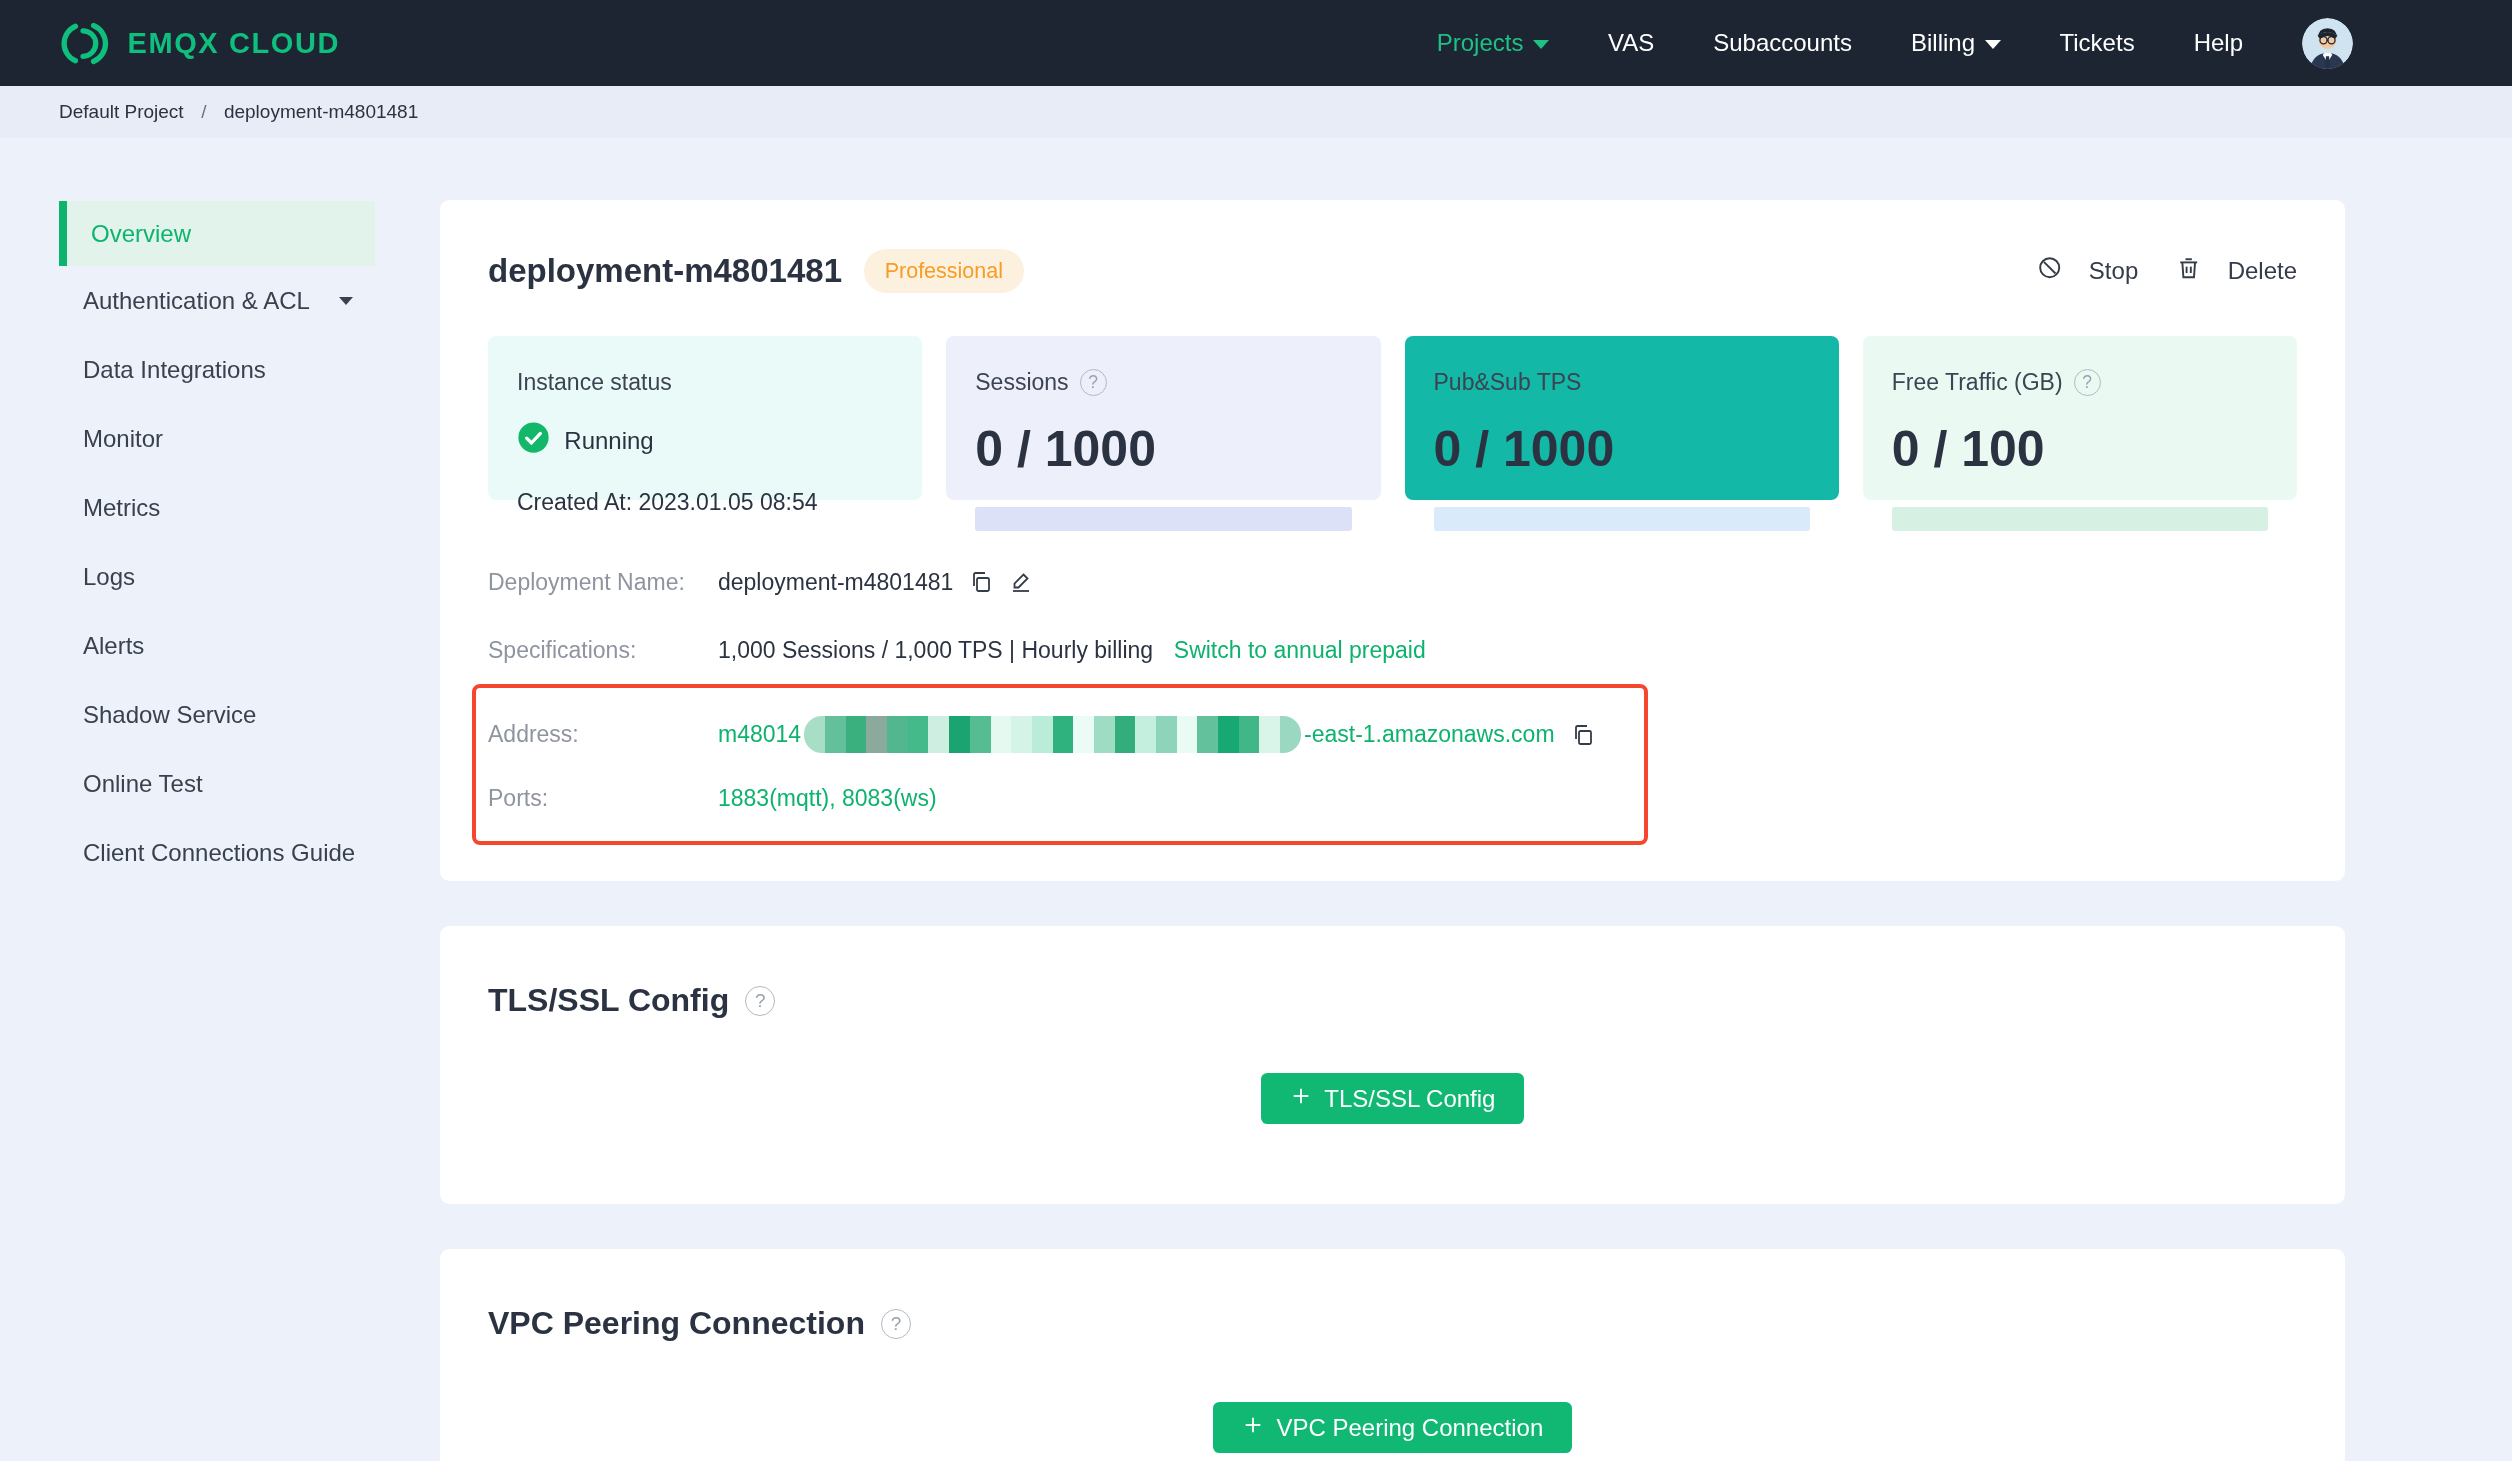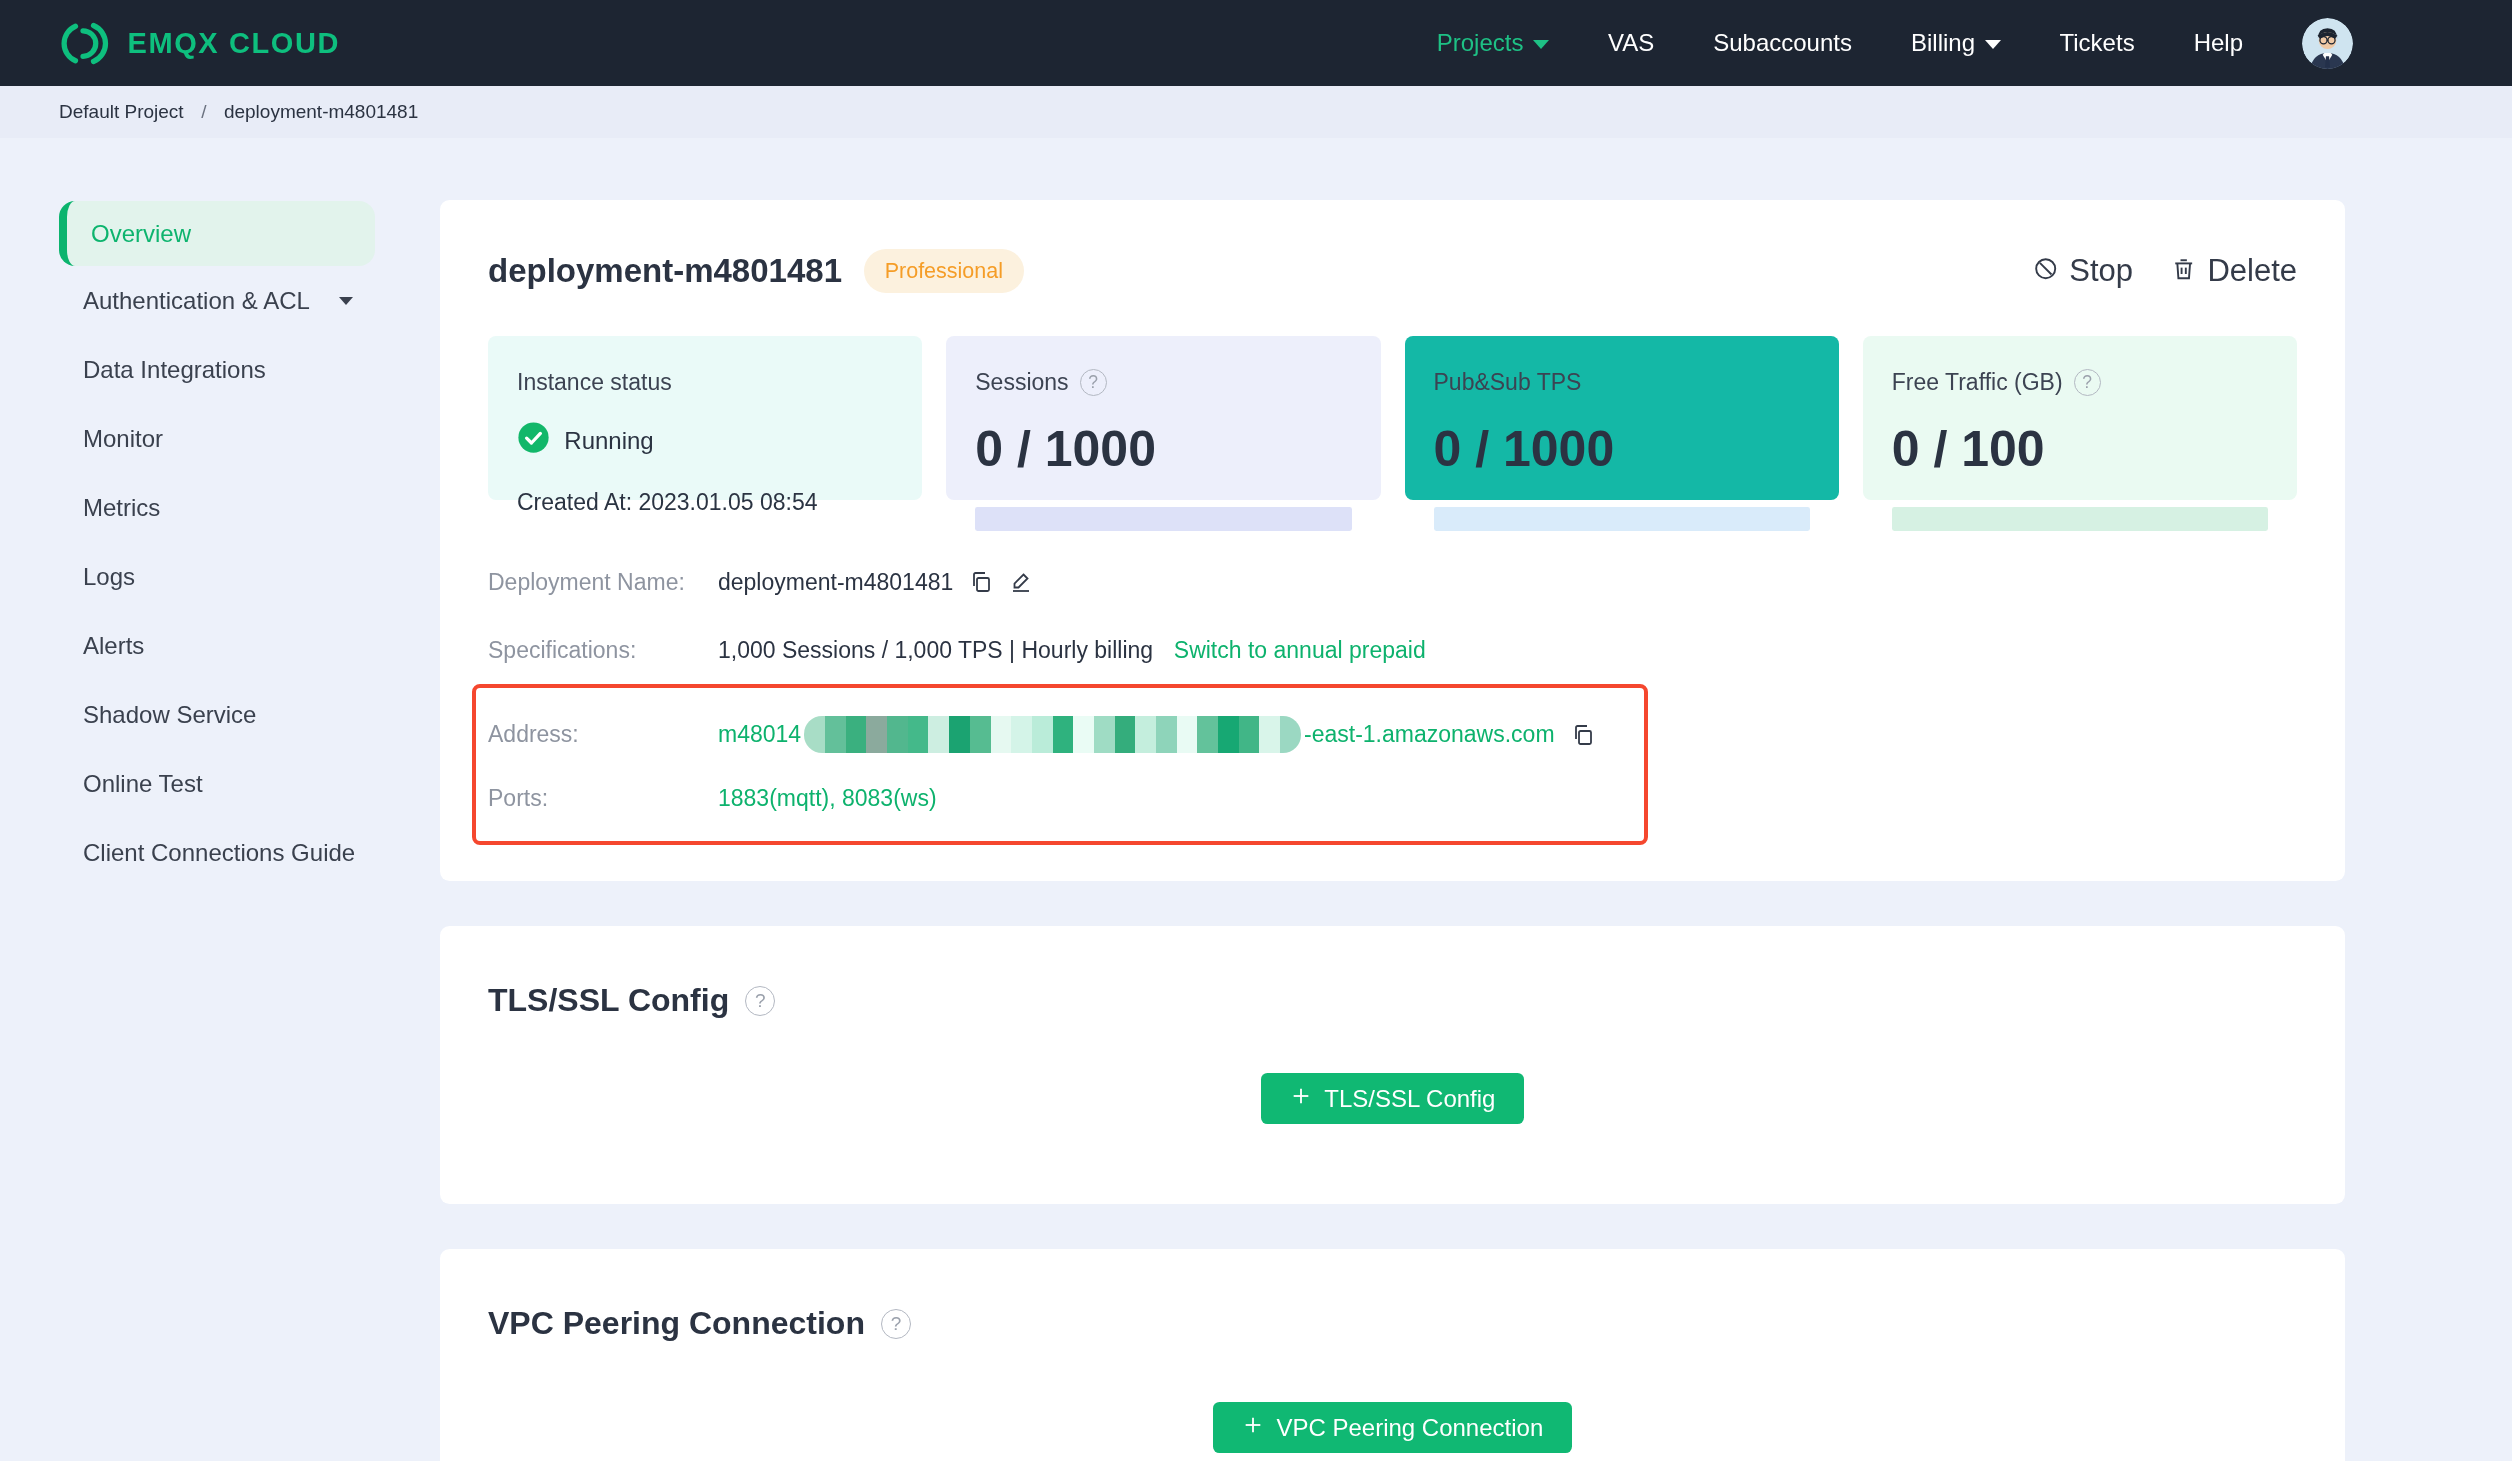--- a/index.html
+++ b/index.html
@@ -18,35 +18,35 @@
   .nav-item.active { color:#1ec185; }
   .caret { width:0; height:0; border-left:8px solid transparent; border-right:8px solid transparent; border-top:9.5px solid currentColor; margin-top:3.2px; }
   .avatar { width:51px; height:51px; border-radius:50%; overflow:hidden; cursor:pointer; flex:0 0 auto; }
   
   .breadcrumb { height:52px; background:#e8ecf7; display:flex; align-items:center; gap:17.5px; padding:0 59px; font-size:19px; color:#2b3342; }
   .crumb-sep { color:#6b7280; }
   .crumb-link { cursor:pointer; }
   
   .layout { display:flex; align-items:flex-start; }
   .sidebar { width:440px; padding-top:63px; flex:0 0 auto; }
-  .side-item { height:69px; display:flex; align-items:center; padding-left:83px; font-size:24px; color:#3a414e; cursor:pointer;border-radius:16px; }
+  .side-item { height:69px; display:flex; align-items:center; padding-left:83px; font-size:24px; color:#3a414e; cursor:pointer; }
   .side-item.active {
     height:65px; margin-left:59px; width:316px; padding-left:24px;
     background:#e2f3ec; border-left:8px solid #0cb46e; color:#0db46e;
   }
   .side-caret { width:0; height:0; border-left:7.2px solid transparent; border-right:7.2px solid transparent; border-top:8.7px solid #3a414e; margin-left:auto; margin-right:87px; }
   .main { flex:1; padding:62px 167px 0 0; }
   .card { background:#ffffff; border-radius:9.5px; }
   
   .card-deploy { padding:49px 48px 36px 48px; }
   .deploy-head { display:flex; align-items:center; }
   .deploy-title { font-size:33px; font-weight:bold; color:#2b3342; }
   .badge { margin-left:22px; background:#fcf1de; color:#f59d27; font-size:21.5px; padding:9.5px 20.7px; border-radius:794px; }
   .head-actions { margin-left:auto; display:flex; align-items:center; gap:38px; }
-  .action-btn { display:flex; align-items:center; gap:11px; font-size:31px; color:#343b49; cursor:pointer; }
+  .action-btn { display:flex; align-items:center; gap:26px; font-size:24px; color:#343b49; cursor:pointer; }
   .stats { display:flex; gap:24px; margin-top:43px; }
   .stat { flex:1; height:164px; border-radius:8px; padding:33px 29px 0 29px; }
   .stat-label { font-size:23px; color:#3c4352; display:flex; align-items:center; gap:11px; }
   .stat-value { font-size:50px; font-weight:bold; color:#2b3342; margin-top:24px; }
   .stat-bar { height:24px; border-radius:2.4px; margin-top:29px; }
   .stat-instance { background:#eafaf8; }
   .stat-sessions { background:#edeffb; } .stat-sessions .stat-bar { background:#dde1f8; }
   .stat-tps { background:#14b8a6; } .stat-tps .stat-bar { background:#d9ebfa; }
   .stat-traffic { background:#eafaf2; } .stat-traffic .stat-bar { background:#d6f1e3; }
   .status-line { display:flex; align-items:center; gap:14.3px; margin-top:25.4px; font-size:24px; color:#2b3342; }

